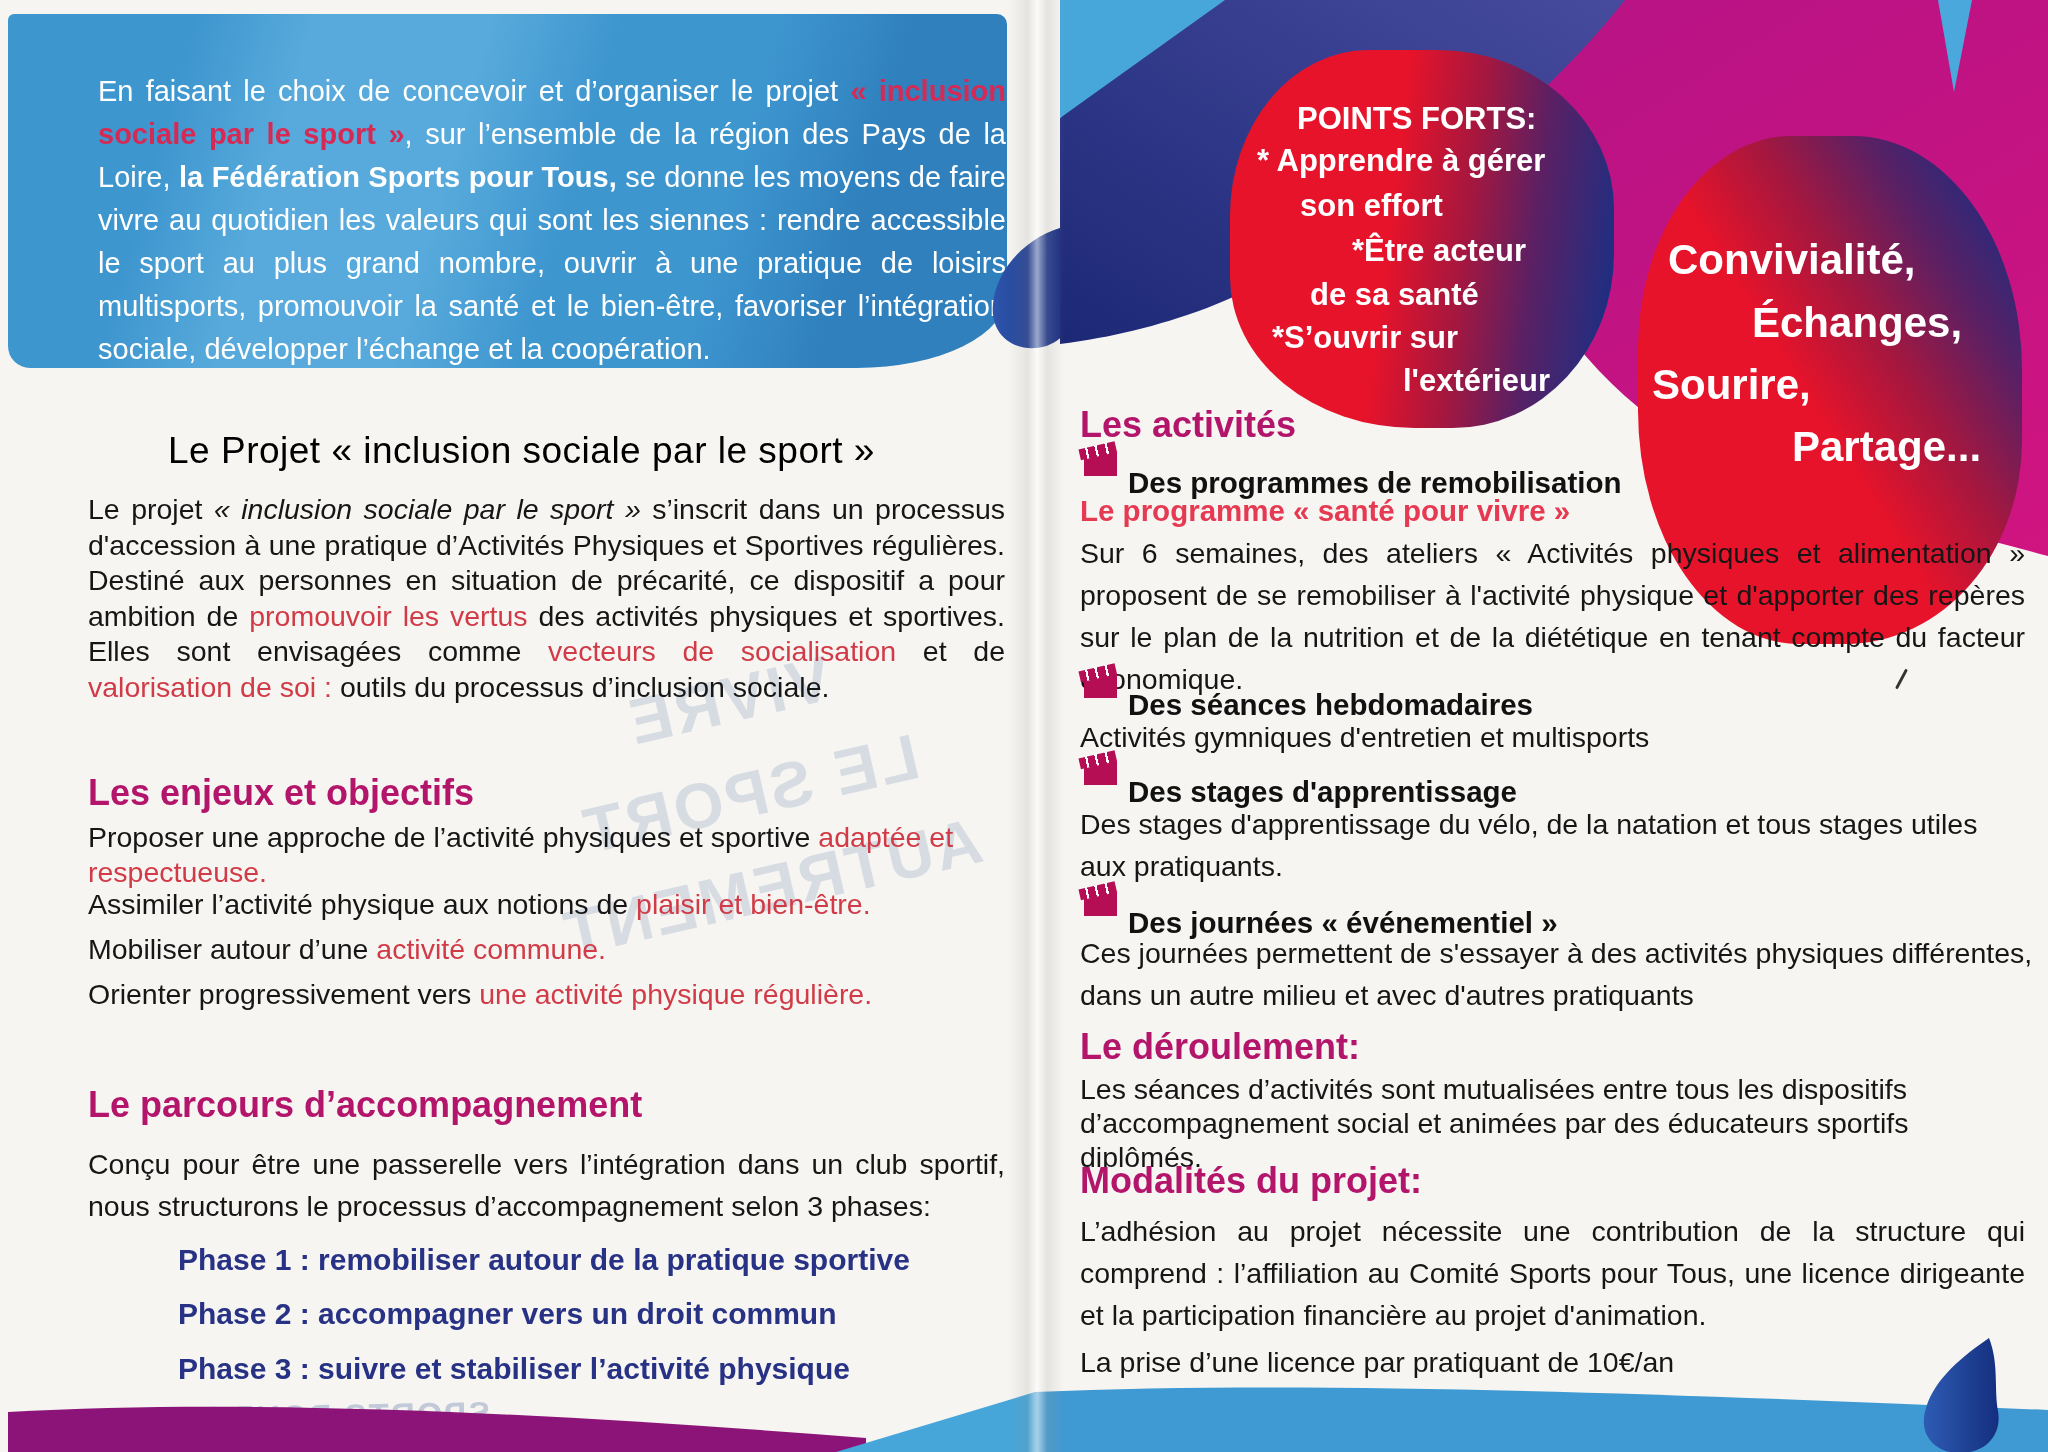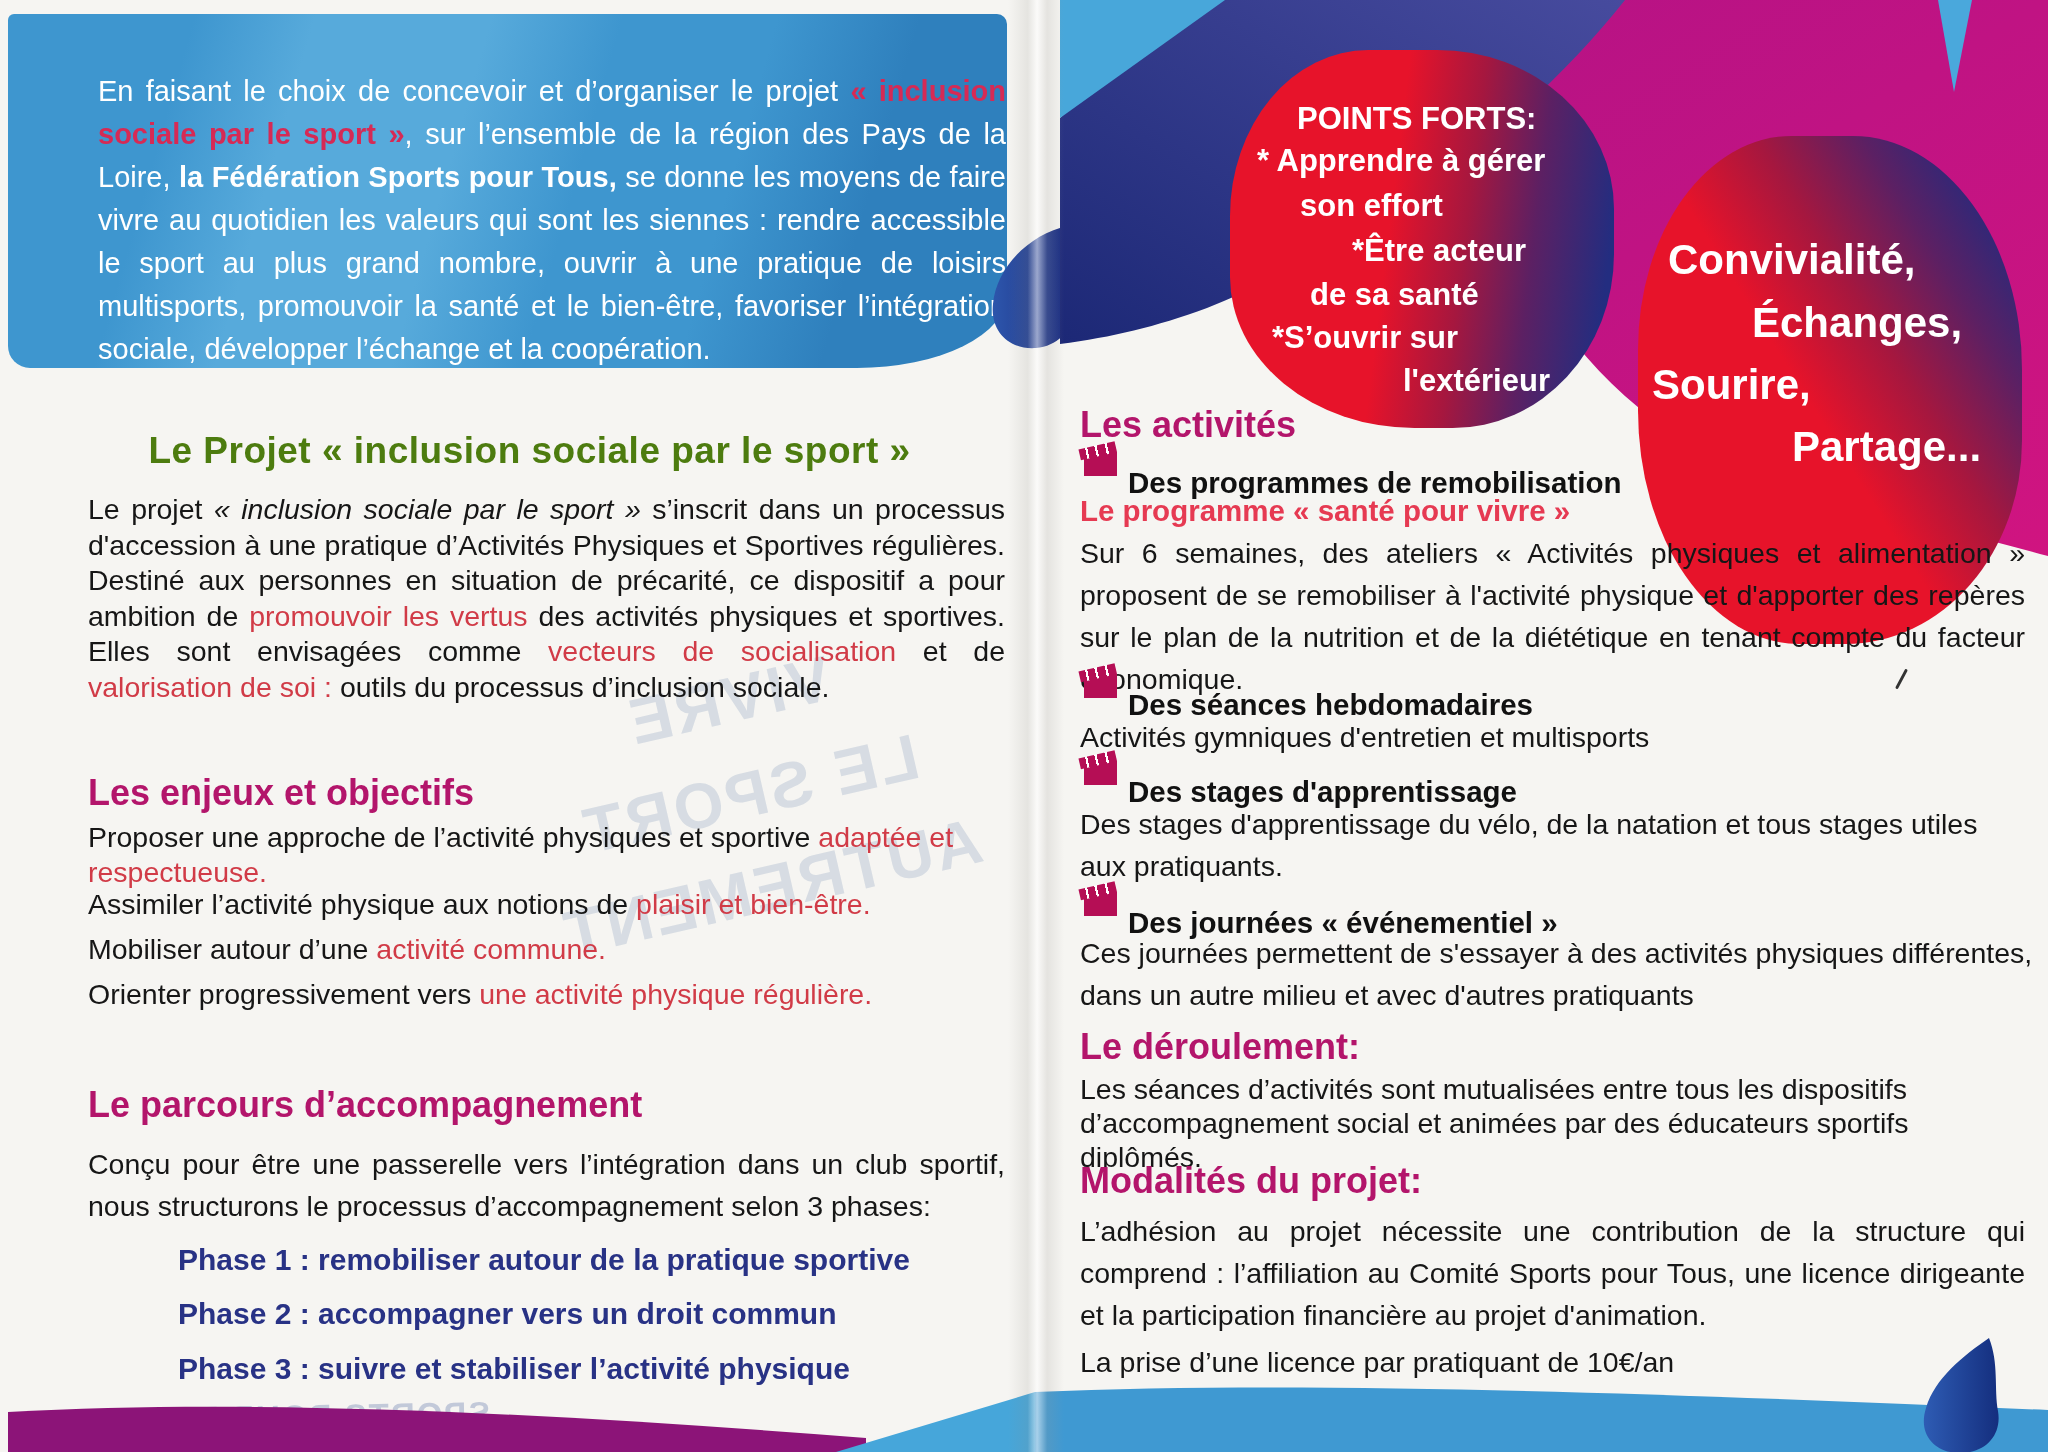--- a/index.html
+++ b/index.html
@@ -18,22 +18,22 @@
     left:8px;top:14px;width:999px;height:354px;
     background:linear-gradient(106deg,#3e96cf 0%,#3e96cf 17%,#57aadb 28%,#57aadb 44%,#3e96cf 56%,#3e96cf 70%,#2f80bd 83%,#2f80bd 100%);
     border-radius:6px 10px 150px 22px / 6px 10px 74px 22px;
   }
   .intro-text{
     left:90px;top:56px;width:908px;
     color:#ffffff;font-size:29px;line-height:43px;text-align:justify;
   }
   .intro-highlight{color:#d62a55;font-weight:bold;}
   .left-title{
-    left:12px;top:430px;width:1035px;text-align:center;
-    color:#4d7c0f;font-size:37px;font-weight:bold;letter-spacing:.5px;
+    left:4px;top:430px;width:1035px;text-align:center;
+    color:#000000;font-size:37px;font-weight:normal;letter-spacing:.5px;
   }
   .para{color:#161616;font-size:28.5px;}
   .project-para{left:88px;top:492px;width:917px;line-height:35.5px;}
   .red{color:#d13b47;}
   .h-mag{color:#b3156b;font-weight:bold;font-size:36px;}
   .enjeux-h{left:88px;top:772px;}
   .enjeux-item{left:88px;width:900px;line-height:35px;}
   .parcours-h{left:88px;top:1084px;}
   .parcours-para{left:88px;top:1143px;width:917px;line-height:42px;}
   .phase{color:#283285;font-weight:bold;font-size:30px;left:178px;}

